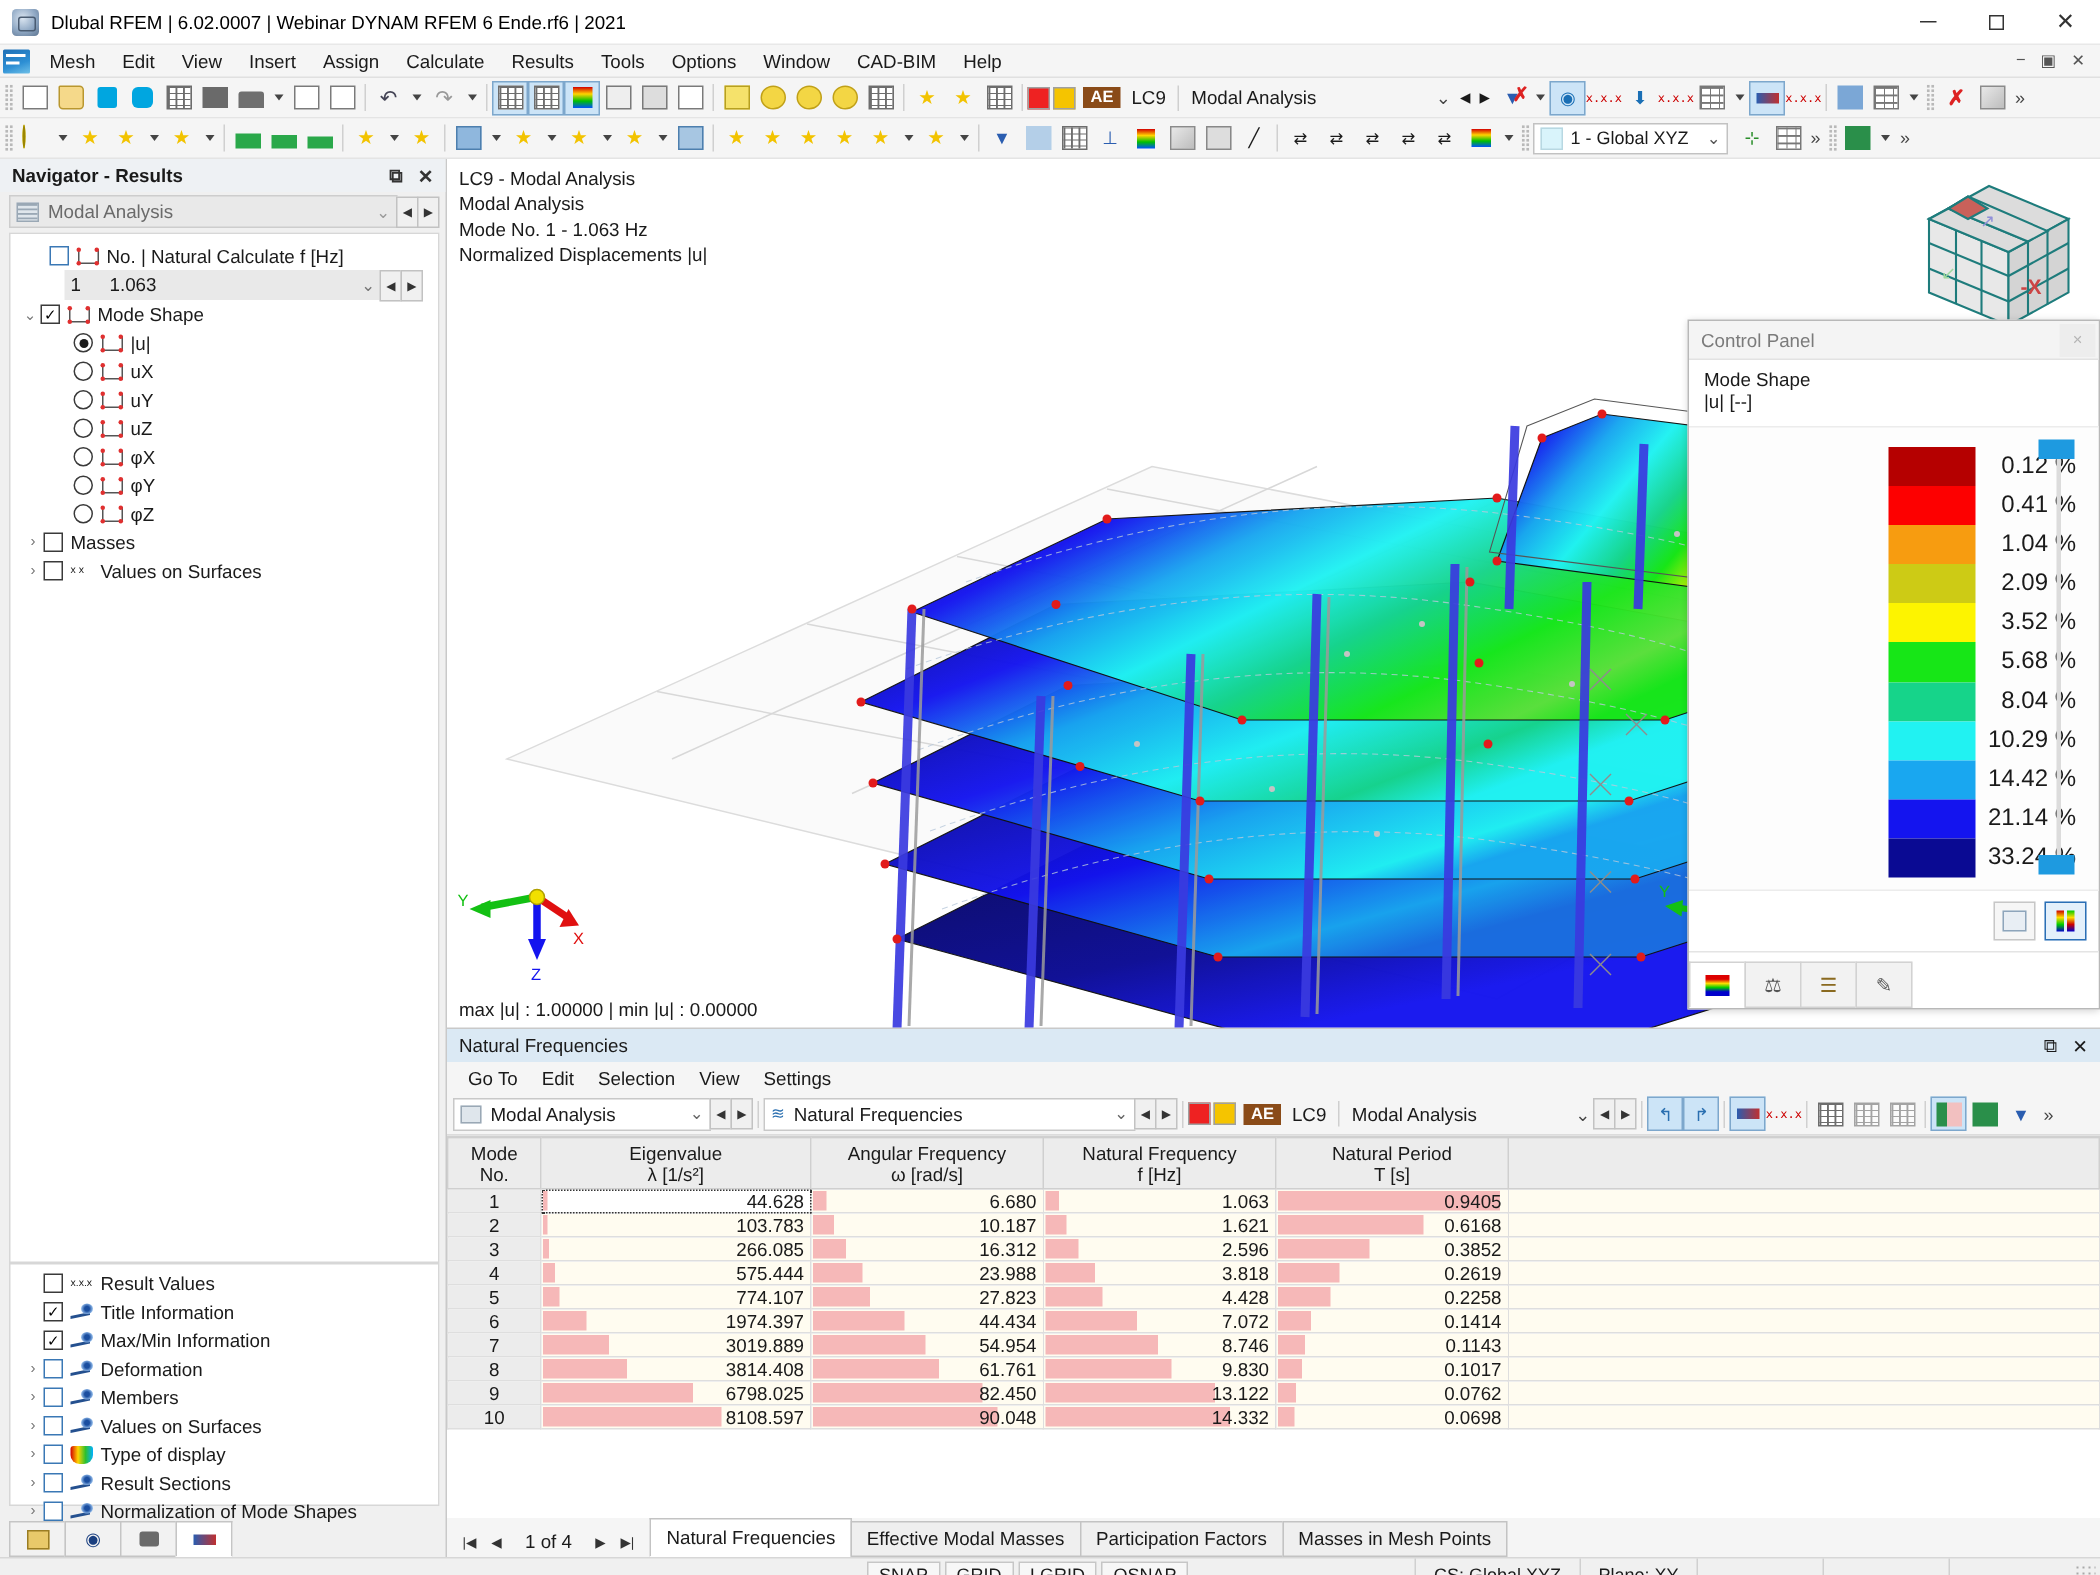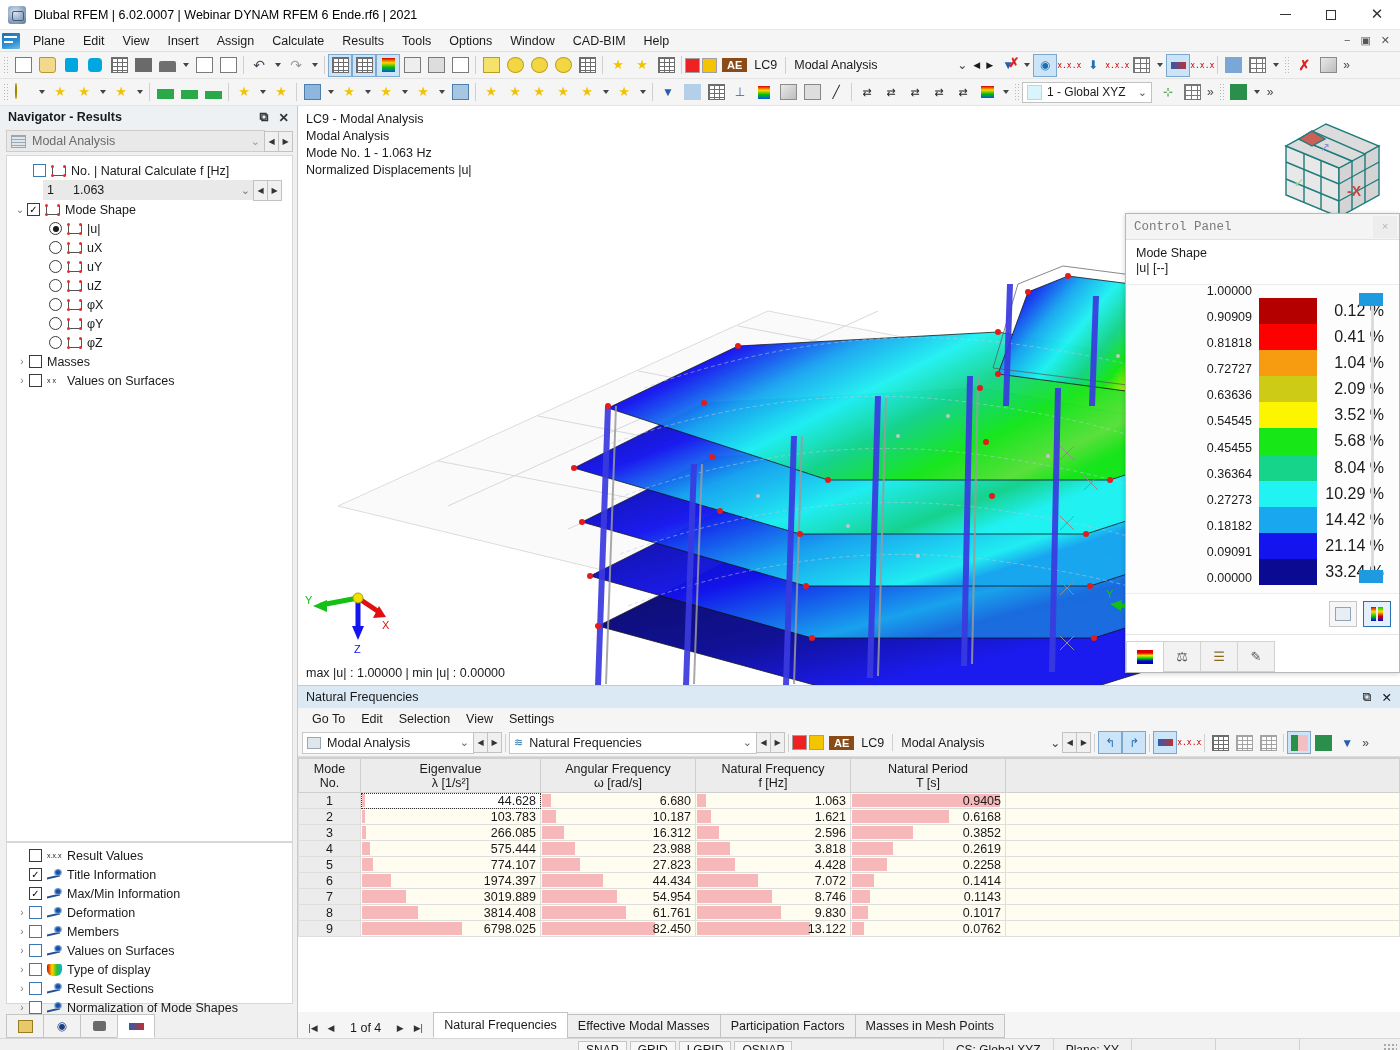--- a/index.html
+++ b/index.html
@@ -158,21 +158,21 @@
   .view3d { position:relative; background:#fff; height:580px; overflow:hidden;
             border-bottom:1px solid #c9c9c9; }
   .view-title { position:absolute; left:8px; top:5px; font-size:12.5px; line-height:17px; z-index:4; }
   .view-minmax { position:absolute; left:8px; bottom:5px; font-size:12.5px; z-index:4; }
   .navcube { position:absolute; right:8px; top:8px; width:118px; height:115px; z-index:5; }
 
   
   .ctrlpanel { position:absolute; right:0px; top:107px; width:275px; height:460px;
                background:#fff; border:1px solid #b8b8b8; box-shadow:0 1px 5px rgba(0,0,0,.18); z-index:9; }
   .cp-head { height:26px; background:#f4f4f4; display:flex; align-items:center; padding:0 2px 0 8px;
-             color:#7b7b7b; font-size:12.5px; border-bottom:1px solid #e2e2e2;font-family:Liberation Mono, monospace; }
+             color:#7b7b7b; font-size:12.5px; border-bottom:1px solid #e2e2e2; }
   .cp-close { margin-left:auto; width:24px; height:22px; display:flex; align-items:center;
               justify-content:center; color:#b4b4b4; background:#ededed; font-size:11px; }
   .cp-sub { padding:6px 10px 4px; font-size:12.5px; line-height:15px; }
   .cp-legend { position:relative; height:310px; margin:4px 0 0 0; border-top:1px solid #ececec;
                border-bottom:1px solid #ececec; background:#fdfdfd; }
   .lg-vals { position:absolute; left:8px; top:0; width:118px; text-align:right; }
   .lg-val { height:26.1px; font-size:12.5px; line-height:12px; }
   .lg-bars { position:absolute; left:133px; top:13px; width:58px; }
   .lg-bar { height:26.1px; }
   .lg-pcts { position:absolute; left:196px; top:13px; width:62px; }
@@ -246,21 +246,21 @@
         <div class="gl-max"></div>
       </div>
     <div class="win-btn close">
         <div class="gl-x">✕</div>
       </div>
   </div>
 </div>
 
 <div class="menubar">
   <div class="menu-logo"></div>
-  <div class="menu-item">Plane</div>
+  <div class="menu-item">Mesh</div>
   <div class="menu-item">Edit</div>
   <div class="menu-item">View</div>
   <div class="menu-item">Insert</div>
   <div class="menu-item">Assign</div>
   <div class="menu-item">Calculate</div>
   <div class="menu-item">Results</div>
   <div class="menu-item">Tools</div>
   <div class="menu-item">Options</div>
   <div class="menu-item">Window</div>
   <div class="menu-item">CAD-BIM</div>
@@ -1080,34 +1080,20 @@
       <div class="ctrlpanel">
         <div class="cp-head">
           <span>Control Panel</span>
           <span class="cp-close">×</span>
         </div>
         <div class="cp-sub">
           <div>Mode Shape</div>
           <div>|u| [--]</div>
         </div>
         <div class="cp-legend">
-          <div class="lg-vals">
-            <div class="lg-val">1.00000</div>
-            <div class="lg-val">0.90909</div>
-            <div class="lg-val">0.81818</div>
-            <div class="lg-val">0.72727</div>
-            <div class="lg-val">0.63636</div>
-            <div class="lg-val">0.54545</div>
-            <div class="lg-val">0.45455</div>
-            <div class="lg-val">0.36364</div>
-            <div class="lg-val">0.27273</div>
-            <div class="lg-val">0.18182</div>
-            <div class="lg-val">0.09091</div>
-            <div class="lg-val">0.00000</div>
-          </div>
           <div class="lg-bars" id="legend-bars">
               <div class="lg-bar" style="background: rgb(181, 0, 0);"></div>
               <div class="lg-bar" style="background: rgb(253, 0, 0);"></div>
               <div class="lg-bar" style="background: rgb(247, 156, 16);"></div>
               <div class="lg-bar" style="background: rgb(205, 203, 21);"></div>
               <div class="lg-bar" style="background: rgb(253, 244, 0);"></div>
               <div class="lg-bar" style="background: rgb(23, 230, 23);"></div>
               <div class="lg-bar" style="background: rgb(22, 212, 138);"></div>
               <div class="lg-bar" style="background: rgb(33, 242, 242);"></div>
               <div class="lg-bar" style="background: rgb(25, 167, 240);"></div>
@@ -1338,20 +1324,28 @@
                 <td class="datacell"></td>
               </tr>
               <tr>
                 <td class="modecell">9</td>
                 <td class="datacell first"><span class="bar" style="width: 55.6191%; background: rgb(246, 184, 184);"></span><span class="num">6798.025</span></td>
                 <td class="datacell"><span class="bar" style="width: 73.071%; background: rgb(246, 184, 184);"></span><span class="num">82.450</span></td>
                 <td class="datacell"><span class="bar" style="width: 73.0691%; background: rgb(246, 184, 184);"></span><span class="num">13.122</span></td>
                 <td class="datacell"><span class="bar" style="width: 7.77799%; background: rgb(246, 184, 184);"></span><span class="num">0.0762</span></td>
                 <td class="datacell"></td>
               </tr>
+              <tr>
+                <td class="modecell">10</td>
+                <td class="datacell first"><span class="bar" style="width: 66.3417%; background: rgb(246, 184, 184);"></span><span class="num">8108.597</span></td>
+                <td class="datacell"><span class="bar" style="width: 79.8047%; background: rgb(246, 184, 184);"></span><span class="num">90.048</span></td>
+                <td class="datacell"><span class="bar" style="width: 79.807%; background: rgb(246, 184, 184);"></span><span class="num">14.332</span></td>
+                <td class="datacell"><span class="bar" style="width: 7.12472%; background: rgb(246, 184, 184);"></span><span class="num">0.0698</span></td>
+                <td class="datacell"></td>
+              </tr>
             </tbody>
         </table>
       </div>
 
       <div class="pager">
         <div class="pg-btn">|◀</div>
         <div class="pg-btn">◀</div>
         <div class="pg-lbl">1 of 4</div>
         <div class="pg-btn">▶</div>
         <div class="pg-btn">▶|</div>

